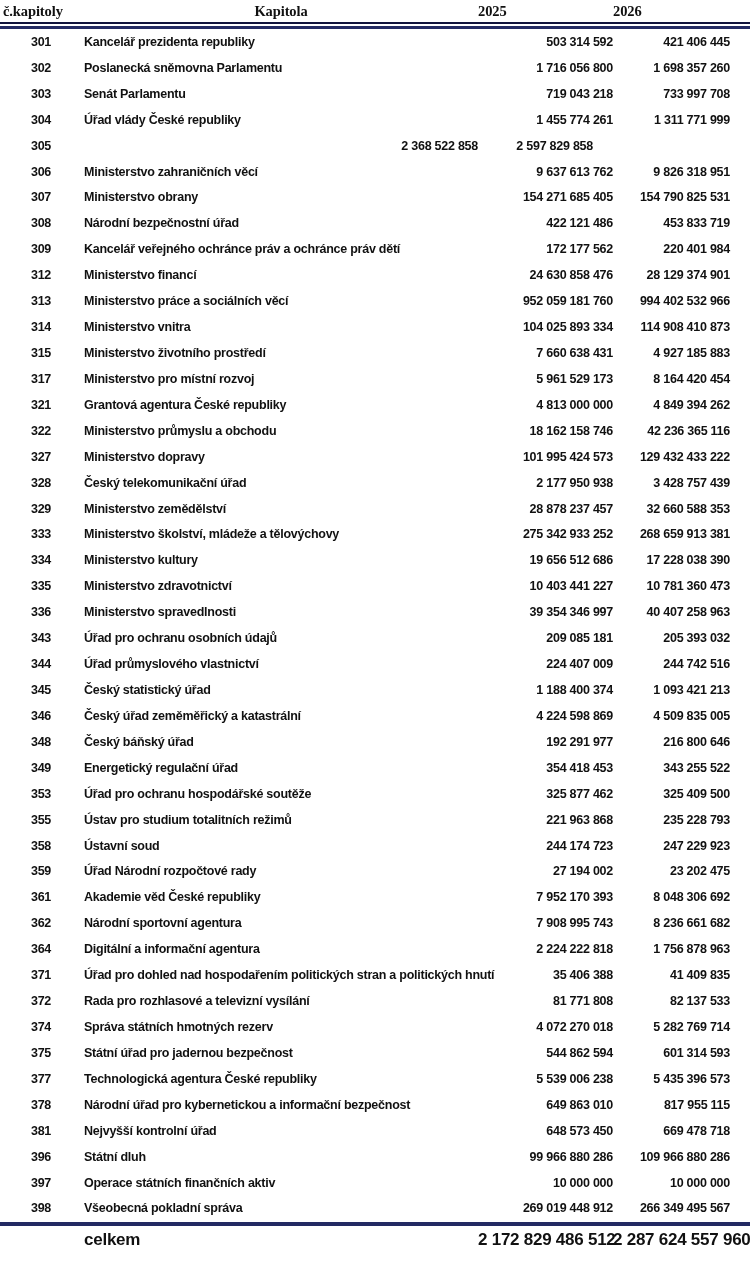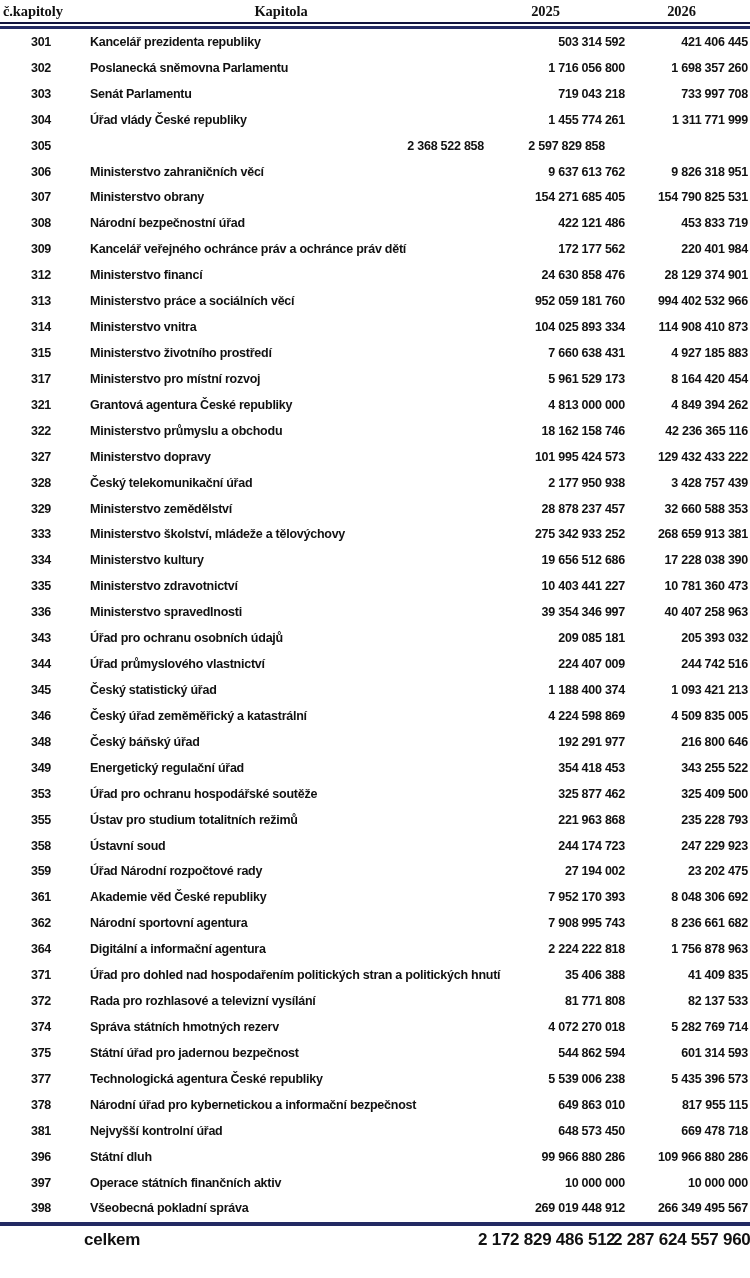--- a/index.html
+++ b/index.html
@@ -20,26 +20,26 @@
   
   .header-row {
     height: 22px;
     font-family: "Liberation Serif", serif;
     font-weight: 700;
     font-size: 14.5px;
     letter-spacing: -0.1px;
   }
   .header-row .h-num  { text-align: left; padding-left: 3px; }
   .header-row .h-name { text-align: center; }
-  .header-row .h-year { text-align: center; }
+  .header-row .h-year { text-align: left; }
   .rule-thin  { height: 1.5px; background: #10133d; }
   .rule-gap   { height: 2px; background: #ffffff; }
   .rule-thick { height: 3.5px; background: #232a63; }
   
-  .body-rows .grid-row { height: 25.93px; gap: 6px; }
+  .body-rows .grid-row { height: 25.93px; }
   .cell {
     font-weight: 700;
     font-size: 12.5px;
     letter-spacing: -0.25px;
     white-space: nowrap;
   }
   .cell.num  { text-align: center; padding-right: 2px; }
   .cell.name { text-align: left; overflow: visible; }
   .cell.val  { text-align: right; }
   .cell.val.v2026 { padding-right: 20px; }

